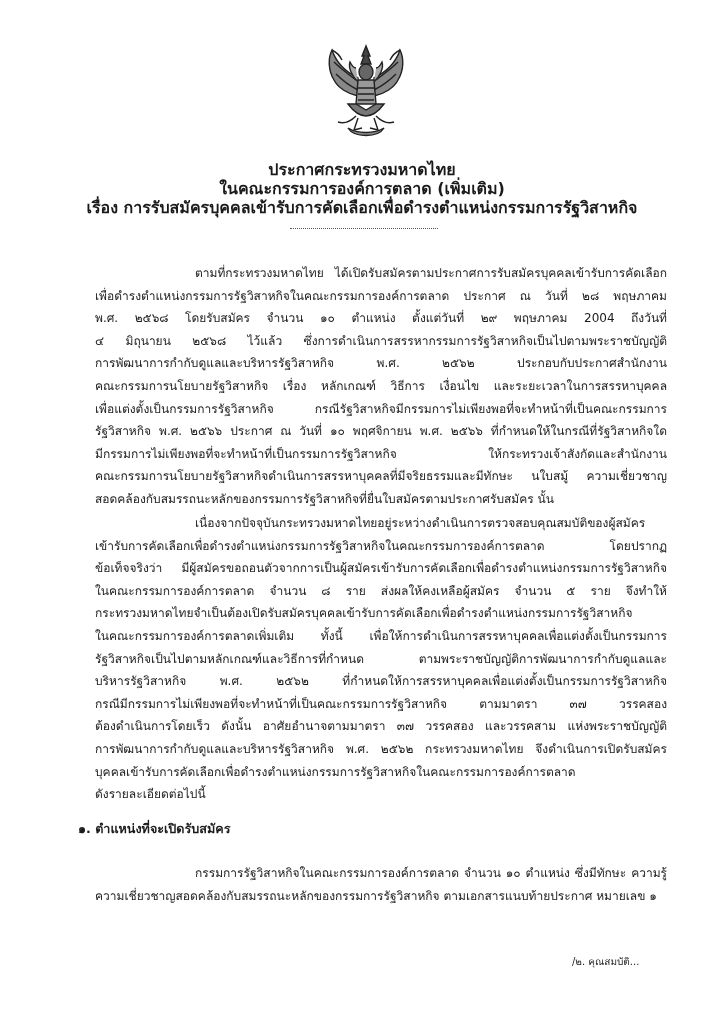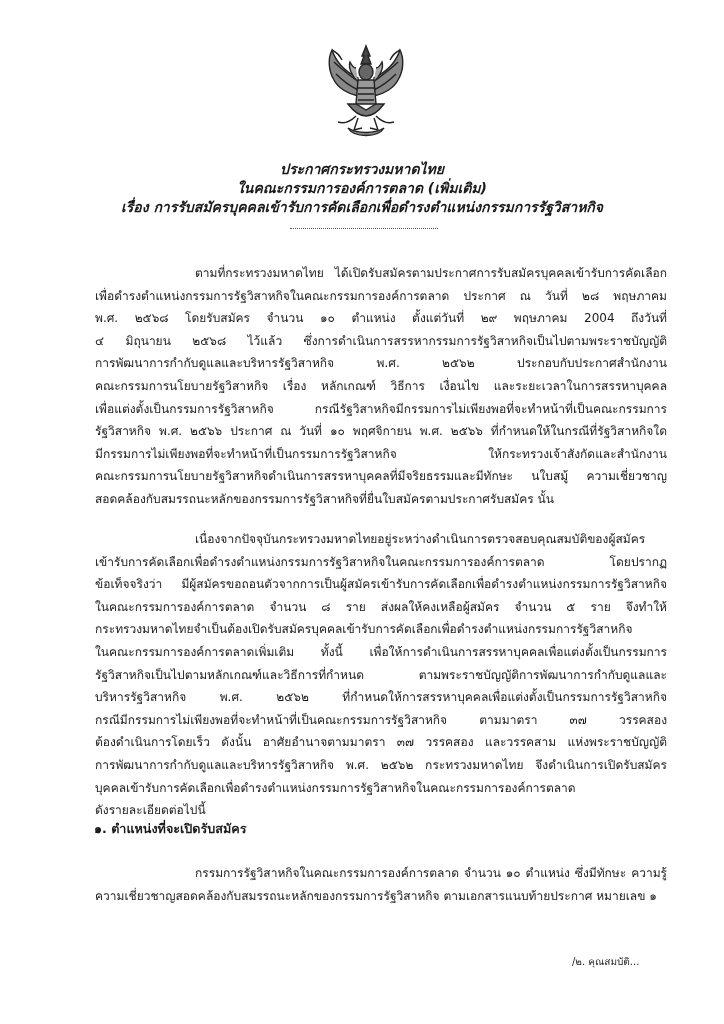--- a/index.html
+++ b/index.html
@@ -6,38 +6,38 @@
     body {
       width: 724px; height: 1024px; position: relative; overflow: hidden;
       font-family: "DejaVu Sans", "Liberation Sans", sans-serif;
       color: #1a1a1a;
     }
     .emblem {
       position: absolute; left: 318px; top: 42px; width: 96px; height: 100px;
     }
     .title-block {
       position: absolute; left: 0; top: 160px; width: 724px; text-align: center;
-      font-weight: bold; font-size: 14px; line-height: 19px; font-style: italic;
+      font-weight: bold; font-size: 16px; line-height: 19px;
     }
     .title-block div { white-space: nowrap; }
     .dots {
       position: absolute; left: 290px; top: 228px; width: 148px;
       border-top: 1px dotted #555; height: 0;
     }
     .para {
       position: absolute; left: 95px; width: 572px;
       font-size: 12px; line-height: 22.6px;
     }
     .line { white-space: nowrap; display: block; text-align: justify; text-align-last: justify; }
     .line.last { text-align-last: left; }
     .line.indent { padding-left: 100px; }
     .p1 { top: 262px; }
-    .p2 { top: 528px; }
+    .p2 { top: 512px; }
     .sec-head {
-      position: absolute; left: 94px; top: 818px; font-weight: bold;
+      position: absolute; left: 78px; top: 818px; font-weight: bold;
       font-size: 12.6px; line-height: 22px; white-space: nowrap;
     }
     .p3 { top: 840px; margin-top: 22px; }
     .footer-next {
       position: absolute; left: 572px; top: 954px; font-size: 10px; white-space: nowrap;
     }
   </style>
 </head>
 <body>
 

